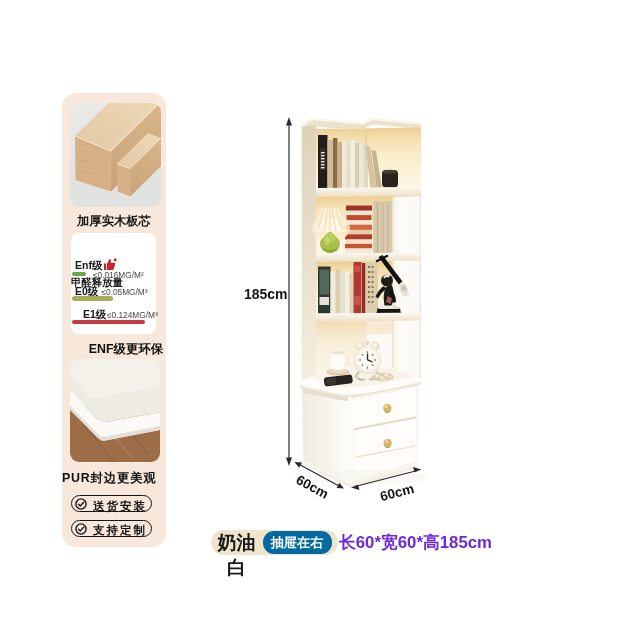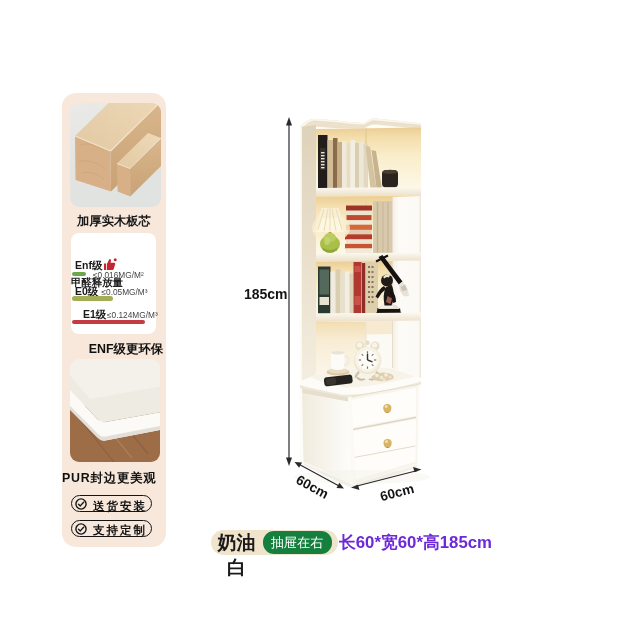--- a/index.html
+++ b/index.html
@@ -366,17 +366,17 @@
       <polygon points="351,487.5 358,484.7 359.4,490.1" stroke="none"></polygon>
       <polygon points="421.5,469.5 414.5,472.3 413.1,466.9" stroke="none"></polygon>
     </g>
 
     <text x="397" y="497" font-size="13.5" font-weight="bold" fill="#141414" text-anchor="middle" transform="rotate(-14.5 397 492)" font-family="Liberation Sans, sans-serif">60cm</text>
   </svg>
 
   <div class="abs" style="left:210.5px;top:530px;width:127.5px;height:25px;border-radius:12.5px;background:#f1e4cc;"></div>
   <div class="abs" style="left:210.5px;top:530px;width:52px;height:15px;line-height:25px;text-align:center;font-size:19px;font-weight:bold;color:#1a1a1a;">奶油白</div>
 
-  <div class="abs" style="left:262.5px;top:530.5px;width:69px;height:23.5px;border-radius:11px;background:#15803d;color:#fff;line-height:23.5px;text-align:center;font-size:13.2px;font-weight:normal;">抽屉在右</div>
+  <div class="abs" style="left:262.5px;top:530.5px;width:69px;height:23.5px;border-radius:11px;background:#0369a1;color:#fff;line-height:23.5px;text-align:center;font-size:13.2px;font-weight:bold;">抽屉在右</div>
 
   <div class="abs" style="left:339px;top:530.5px;font-size:16.8px;font-weight:bold;color:#6d28d9;">长60*宽60*高185cm</div>
 
 </div>
 
 </body></html>

